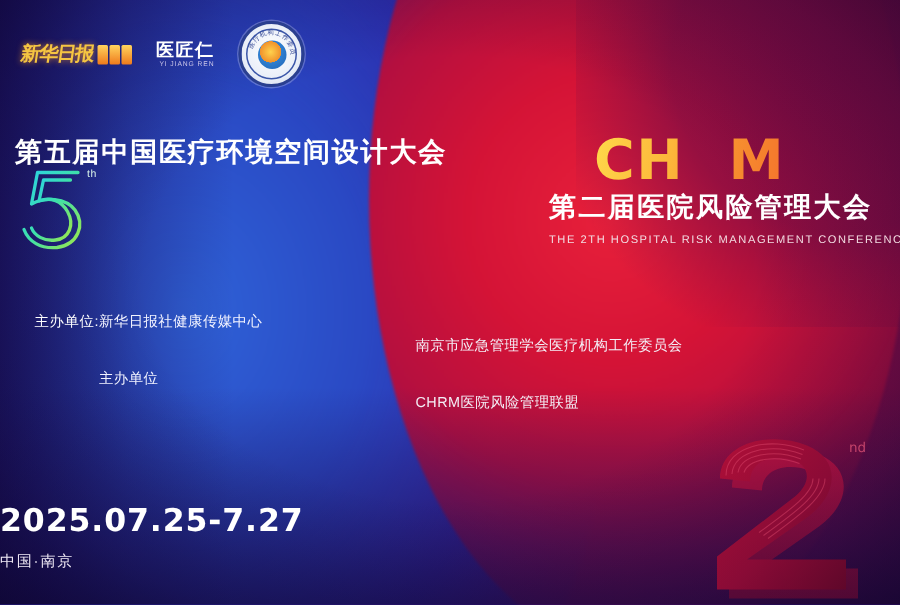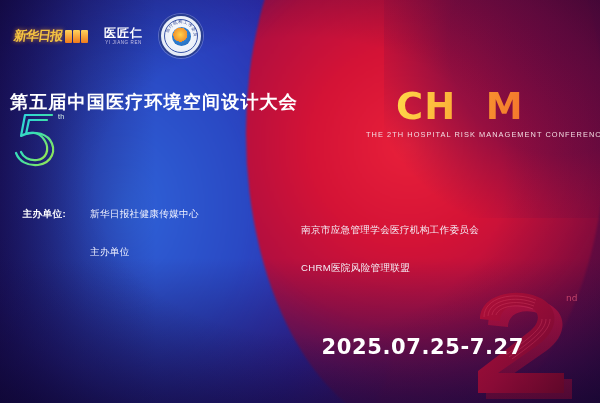--- a/index.html
+++ b/index.html
@@ -149,21 +149,21 @@
     margin-left: 2px;
   }
   .logo-xinhua .blocks i {
     display: block;
     width: 7px;
     height: 13px;
     background: linear-gradient(to bottom, #ffd45e, #ef7a1c);
     border-radius: 1px;
   }
   .logo-yjr {
-    text-align: center;
+    text-align: right;
     line-height: 1;
   }
   .logo-yjr .main {
     font-size: 12px;
     font-weight: bold;
     color: #ffffff;
     letter-spacing: 1px;
     display: block;
   }
   .logo-yjr .sub {
@@ -295,22 +295,22 @@
     color: #ffffff;
   }
   .org-row {
     display: flex;
     align-items: flex-start;
     margin-bottom: 9px;
   }
   .org-label {
     width: 66px;
     text-align: right;
-    margin-right: 24px;
-    font-weight: bold;
+    margin-right: 0;
+    font-weight: normal;
     letter-spacing: 0.4px;
     flex: 0 0 auto;
   }
   .org-col-a {
     width: 135px;
     flex: 0 0 auto;
     letter-spacing: 0.3px;
     color: #f2f3ff;
   }
   .org-col-b {
@@ -320,21 +320,21 @@
     margin-top: 16px;
   }
   .org-spacer { width: 76px; flex: 0 0 auto; }
 
   
   .date-block {
     position: absolute;
     left: 0;
     top: 337px;
     width: 524px;
-    text-align: right;
+    text-align: left;
   }
   .date-main {
     font-size: 21px;
     font-weight: bold;
     color: #ffffff;
     letter-spacing: 0.6px;
     line-height: 1;
     font-family: "DejaVu Sans", sans-serif;
   }
   .date-sub {
@@ -436,20 +436,21 @@
       </svg>
     </div>
     <div class="five-th">th</div>
 
     <div class="col col-left">
       <div class="cn-title">第五届中国医疗环境空间设计大会</div>
     </div>
 
     <div class="col col-right">
       <div class="acronym acronym-chrm"><span>CH</span><span class="flip-r">R</span><span>M</span></div>
+      <div class="cn-title">第二届医院风险管理大会</div>
       <div class="en-title">THE 2TH HOSPITAL RISK MANAGEMENT CONFERENCE</div>
     </div>
 
   </div>
 
   <div class="organizers">
     <div class="org-row">
       <div class="org-label">主办单位:</div>
       <div class="org-col-a">新华日报社健康传媒中心</div>
       <div class="org-spacer"></div>
@@ -458,15 +459,16 @@
     <div class="org-row">
       <div class="org-label"></div>
       <div class="org-col-a">主办单位</div>
       <div class="org-spacer"></div>
       <div class="org-col-b">CHRM医院风险管理联盟</div>
     </div>
   </div>
 
   <div class="date-block">
     <div class="date-main">2025.07.25-7.27</div>
+    <div class="date-sub">中国·南京</div>
   </div>
 
 </div>
 
 </body></html>

